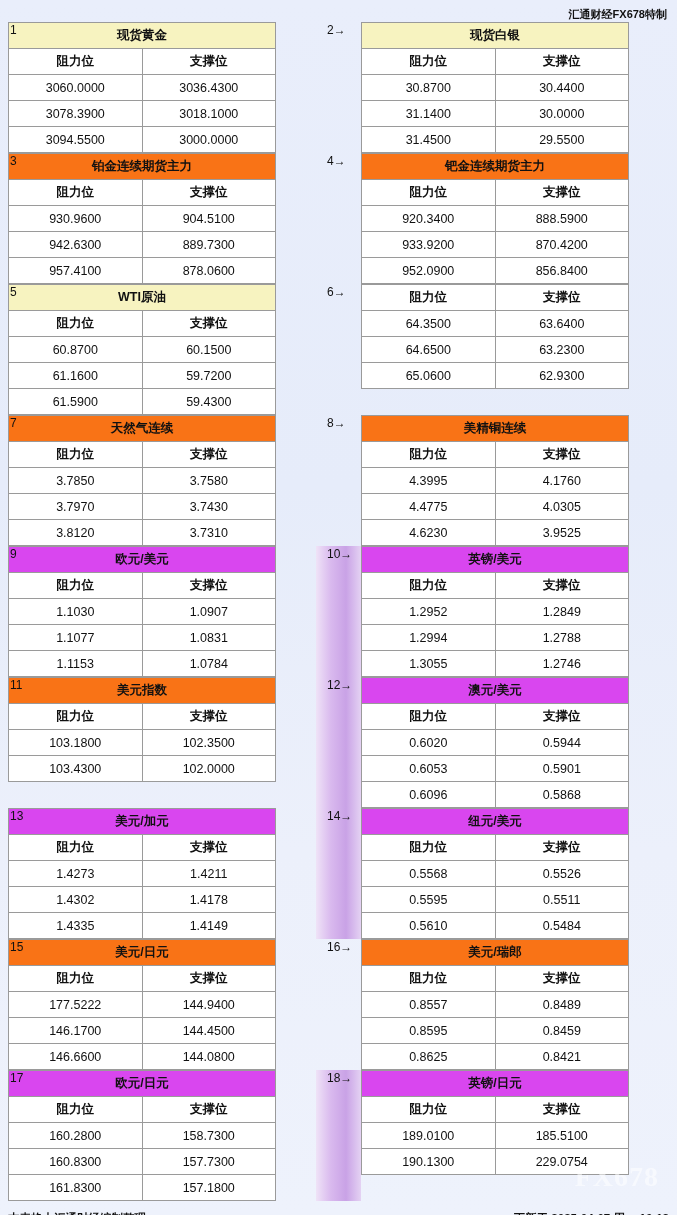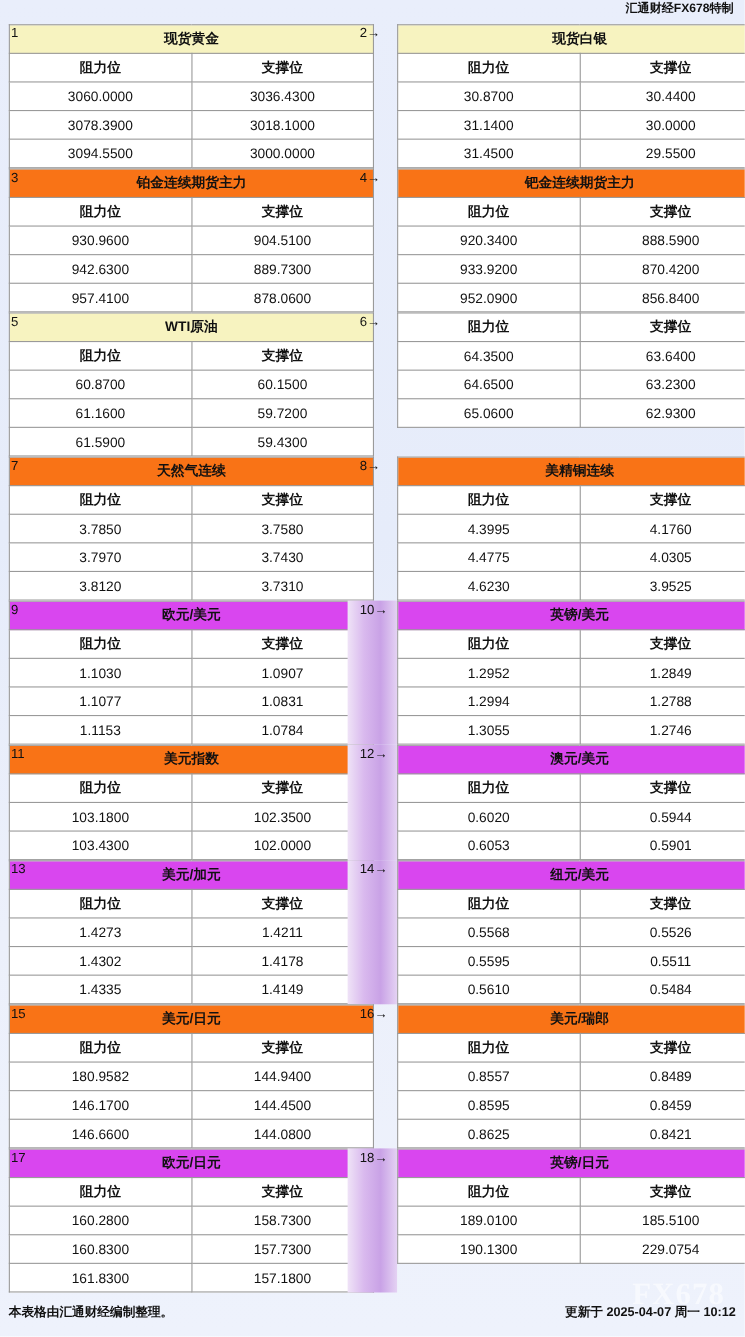--- a/index.html
+++ b/index.html
@@ -6,21 +6,21 @@
   body{
     width:677px;height:1215px;
     font-family:"Liberation Sans","DejaVu Sans",sans-serif;
     background:linear-gradient(to bottom,#e9eefb 0%,#e6ecfa 40%,#ecf0fb 70%,#eef2fc 100%);
     -webkit-font-smoothing:none;
   }
   #page{position:relative;width:677px;height:1215px;box-sizing:border-box;overflow:hidden;}
 
   .topbar{
     height:22px;
-    display:flex;align-items:flex-start;justify-content:flex-end;
+    display:flex;align-items:flex-end;justify-content:flex-end;
     padding-right:10px;
     font-size:11px;color:#111;font-weight:bold;
   }
 
   .grid{
     position:relative;
     margin:0 8px;
     width:661px;
     box-sizing:border-box;
   }
@@ -35,21 +35,21 @@
     line-height:14px;
   }
   .idx-right{
     position:absolute;left:11px;top:1px;
     font-size:12px;color:#111;line-height:14px;
     white-space:nowrap;
   }
 
   table.block{
     border-collapse:collapse;
-    width:332px;
+    width:268px;
     table-layout:fixed;
     background:#ffffff;
   }
   table.block td,table.block th{
     border:1px solid #9a9a9a;
     text-align:center;
     font-size:12.5px;
     color:#111;
     height:25px;
     padding:0;
@@ -439,20 +439,24 @@
                 <td class="sub">支撑位</td>
               </tr>
               <tr>
                 <td class="val">0.6020</td>
                 <td class="val">0.5944</td>
               </tr>
               <tr>
                 <td class="val">0.6053</td>
                 <td class="val">0.5901</td>
               </tr>
+              <tr>
+                <td class="val">0.6096</td>
+                <td class="val">0.5868</td>
+              </tr>
             </tbody>
           </table>
         </div>
       </div>
       <div class="row">
         <div class="col">
           <div style="position:relative">
             <table class="block">
               <tbody>
                 <tr>
@@ -515,21 +519,21 @@
             <table class="block">
               <tbody>
                 <tr>
                   <td class="title t-blue" colspan="2">美元/日元</td>
                 </tr>
                 <tr>
                   <td class="sub">阻力位</td>
                   <td class="sub">支撑位</td>
                 </tr>
                 <tr>
-                  <td class="val">180.9582</td>
+                  <td class="val">177.5222</td>
                   <td class="val">144.9400</td>
                 </tr>
                 <tr>
                   <td class="val">146.1700</td>
                   <td class="val">144.4500</td>
                 </tr>
                 <tr>
                   <td class="val">146.6600</td>
                   <td class="val">144.0800</td>
                 </tr>

